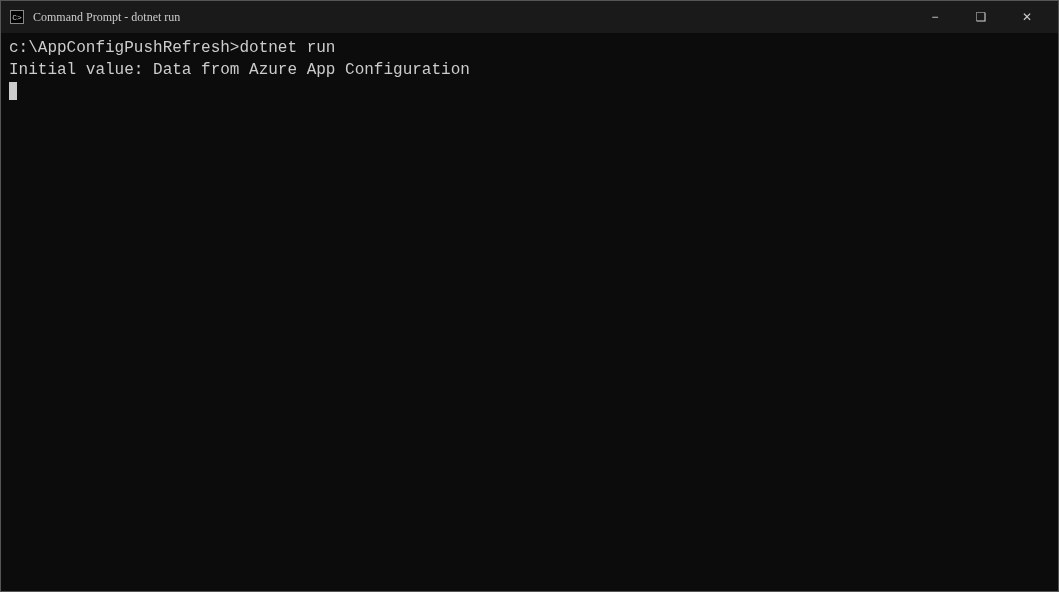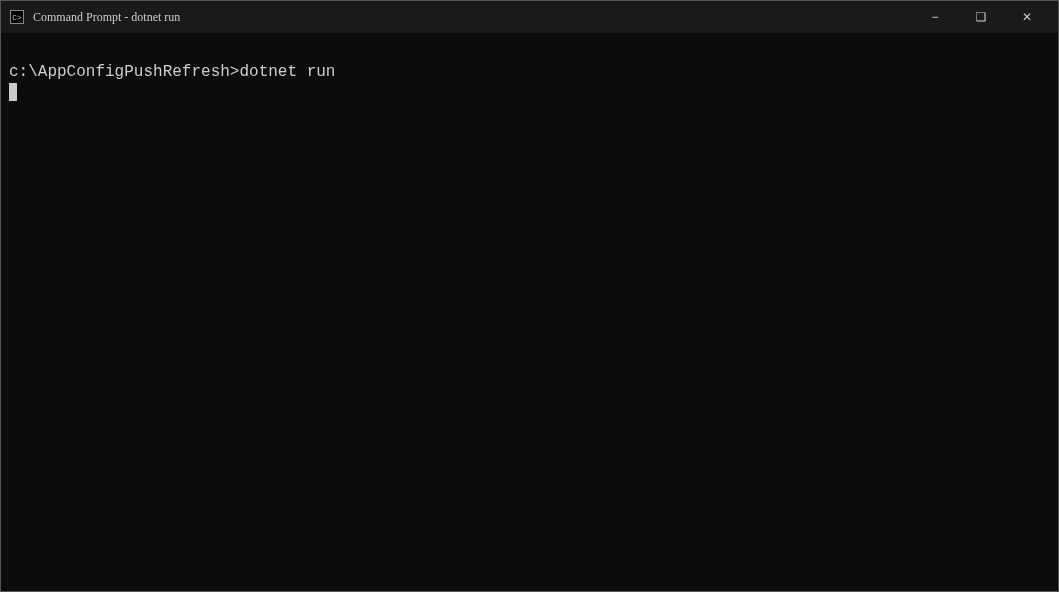--- a/index.html
+++ b/index.html
@@ -95,21 +95,20 @@
       font-family: 'Courier New', Courier, monospace;
       font-size: 16px;
       line-height: 1.4;
       overflow: hidden;
       position: relative;
     }
 
     .terminal-line {
       white-space: pre;
       display: block;
-      margin-top: 24px;
     }
 
     .cursor-line {
       display: flex;
       align-items: center;
     }
 
     .cursor {
       display: inline-block;
       width: 8px;
@@ -133,17 +132,18 @@
     </div>
     <div class="title-bar-controls">
       <button class="title-bar-btn">−</button>
       <button class="title-bar-btn">❑</button>
       <button class="title-bar-btn close">✕</button>
     </div>
   </div>
 
   <div class="terminal-body">
     <span class="terminal-line">c:\AppConfigPushRefresh&gt;dotnet run</span>
+    <span class="terminal-line">Initial value: Data from Azure App Configuration</span>
     <div class="cursor-line">
       <span class="cursor"></span>
     </div>
   </div>
 </div>
 
 </body></html>

